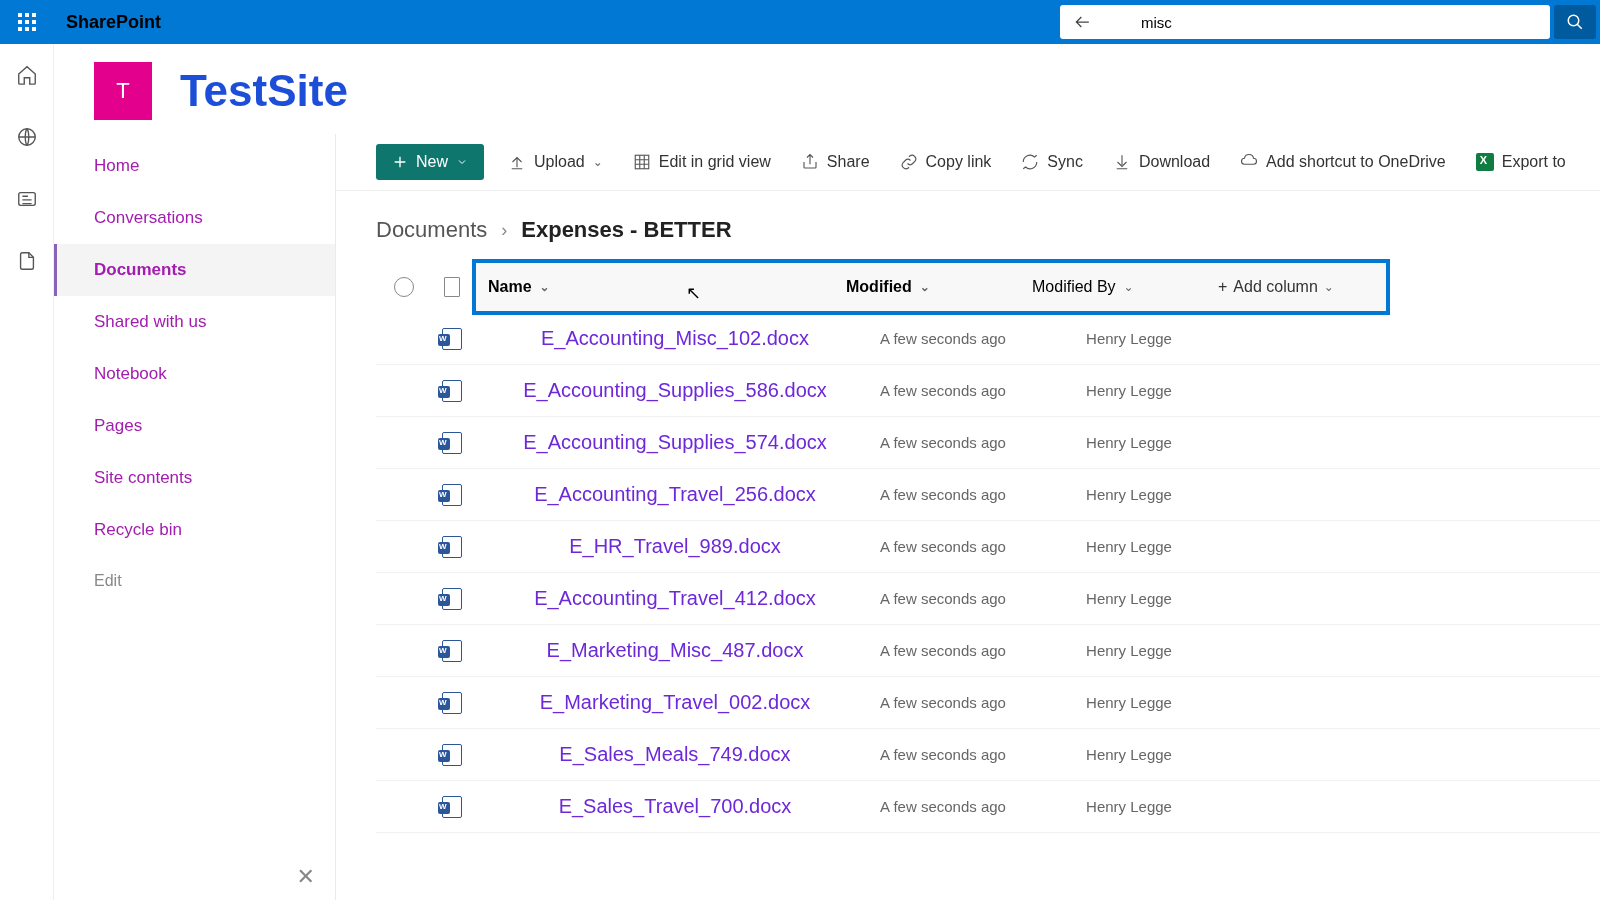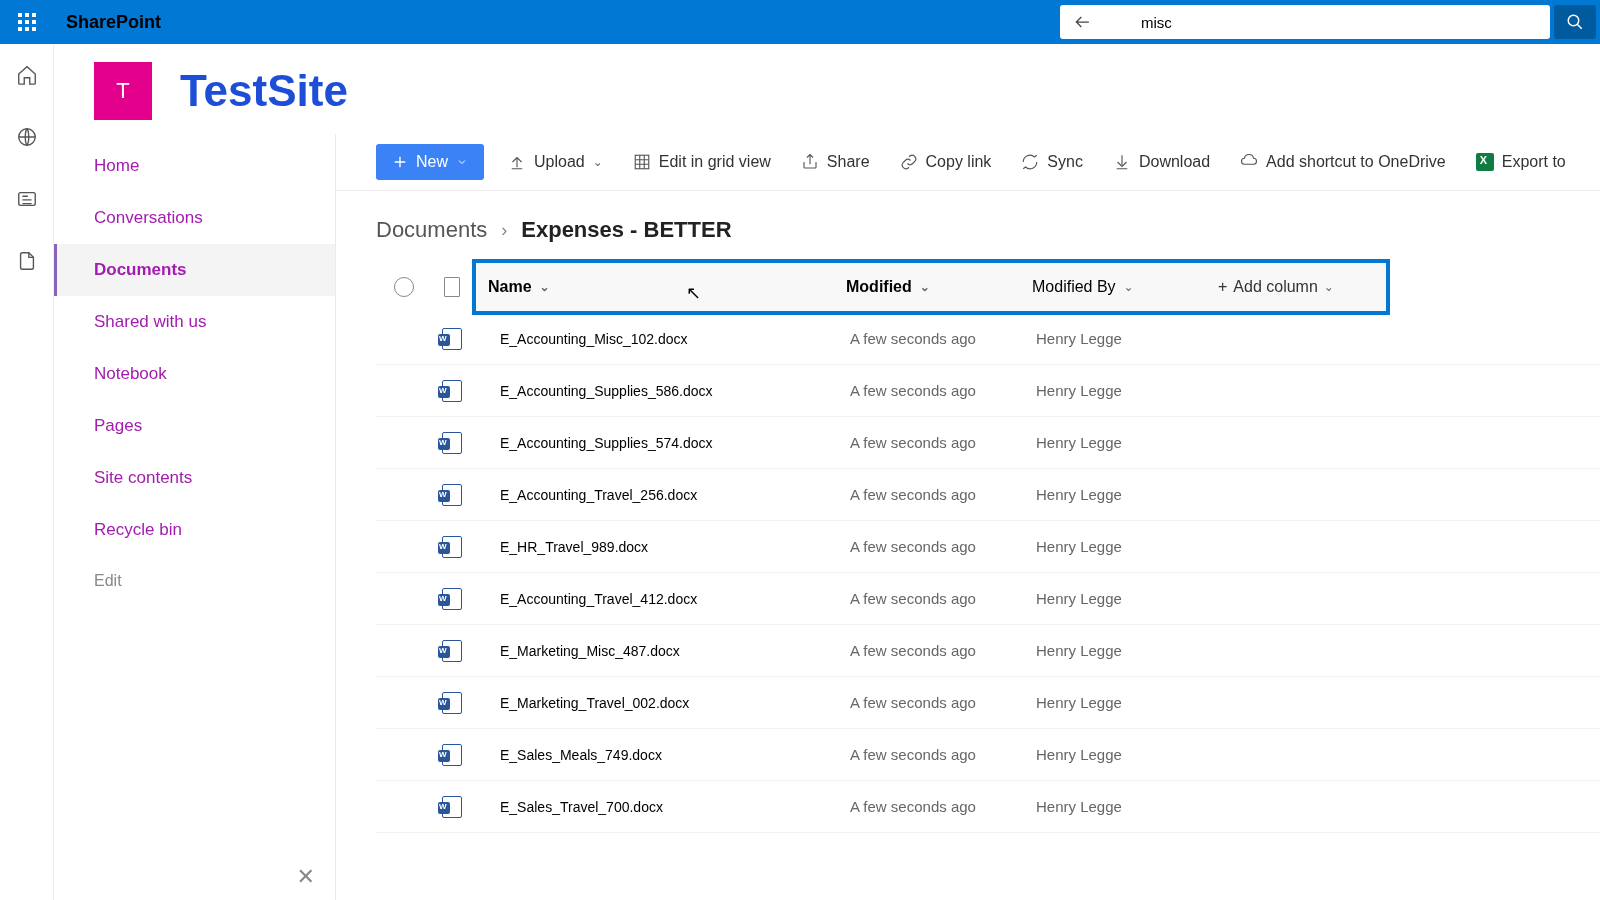--- a/index.html
+++ b/index.html
@@ -28,49 +28,49 @@
     
     .body-row { display: flex; flex: 1; }
     .sidenav { width: 282px; border-right: 1px solid #eaeaea; padding-top: 6px; position: relative; }
     .nav-item { padding: 16px 0 16px 40px; font-size: 17px; color: #a21caf; cursor: pointer; }
     .nav-item.active { border-left: 3px solid #8764b8; font-weight: 600; padding-left: 37px; background: #f4f4f4; }
     .edit-link { color: #888; padding: 16px 0 16px 40px; font-size: 16px; cursor: pointer; }
     .close-x { position: absolute; bottom: 10px; right: 20px; font-size: 22px; color: #888; cursor: pointer; }
     
     .main { flex: 1; padding: 0; }
     .toolbar { display: flex; align-items: center; padding: 10px 0 10px 40px; border-bottom: 1px solid #eee; gap: 18px; }
-    .new-btn { background: #3b82f6; color: #fff; padding: 9px 16px; border-radius: 3px; display: flex; align-items: center; gap: 8px; cursor: pointer; font-size: 16px; }
+    .new-btn { background: #0f766e; color: #fff; padding: 9px 16px; border-radius: 3px; display: flex; align-items: center; gap: 8px; cursor: pointer; font-size: 16px; }
     .tb-item { display: flex; align-items: center; gap: 8px; color: #333; cursor: pointer; font-size: 16px; padding: 4px 6px; white-space: nowrap; }
     .tb-item svg, .tb-item .ic { color: #555; }
     
     .breadcrumb { padding: 26px 0 18px 40px; display: flex; align-items: center; gap: 14px; font-size: 22px; }
     .bc-link { color: #555; cursor: pointer; }
     .bc-sep { color: #888; font-size: 18px; }
     .bc-current { font-weight: 600; color: #222; }
     
-    .table-wrap { padding-left: 40px; }
+    .table-wrap { padding-left: 40px; text-align: center; }
     .header-row { display: flex; align-items: center; height: 52px; }
     .sel-col { width: 56px; display: flex; justify-content: center; }
     .circle { width: 20px; height: 20px; border: 1px solid #888; border-radius: 50%; }
     .type-col { width: 40px; display: flex; justify-content: center; }
     .doc-glyph { width: 16px; height: 20px; border: 1px solid #888; border-radius: 1px; position: relative; }
     .highlight-box { border: 4px solid #0078d4; display: flex; flex: 0 0 918px; height: 56px; align-items: center; background: #f8f8f8; }
     .col-name { flex: 0 0 370px; padding-left: 12px; font-size: 16px; font-weight: 600; display: flex; align-items: center; gap: 8px; cursor: pointer; }
     .col-modified { flex: 0 0 186px; font-size: 16px; font-weight: 600; display: flex; align-items: center; gap: 8px; cursor: pointer; }
     .col-modby { flex: 0 0 186px; font-size: 16px; font-weight: 400; display: flex; align-items: center; gap: 8px; cursor: pointer; }
     .col-add { font-size: 16px; color: #333; display: flex; align-items: center; gap: 6px; cursor: pointer; }
     .chev { font-size: 12px; color: #666; }
     .cursor-arrow { position: absolute; margin-left: 210px; margin-top: 12px; font-size: 18px; color: #000; pointer-events: none; }
     
     .data-row { display: flex; align-items: center; height: 52px; border-bottom: 1px solid #f1f1f1; }
     .data-row .sel-col { visibility: hidden; }
     .file-icon { width: 20px; height: 22px; background: #fff; border: 1px solid #2b579a; position: relative; border-radius: 2px; }
     .file-icon::before { content: ""; position: absolute; left: -5px; top: 5px; width: 12px; height: 12px; background: #2b579a; border-radius: 2px; }
     .file-icon::after { content: "W"; position: absolute; left: -4px; top: 5px; color: #fff; font-size: 8px; font-weight: bold; }
-    .fname { flex: 0 0 378px; font-size: 14px; color: #000000; padding-left: 28px; cursor: pointer; }
+    .fname { flex: 0 0 378px; font-size: 20px; color: #6d28d9; padding-left: 28px; cursor: pointer; }
     .fmod { flex: 0 0 186px; font-size: 15px; color: #666; }
     .fby { flex: 0 0 186px; font-size: 15px; color: #666; }
     
     .excel-ic { width: 18px; height: 18px; background: #107c41; border-radius: 2px; display: inline-block; position: relative; }
     .excel-ic::after { content: "X"; color: #fff; font-size: 11px; position: absolute; left: 4px; top: 1px; font-weight: bold; }
   </style>
 </head>
 <body>
 
 <div class="topbar">

